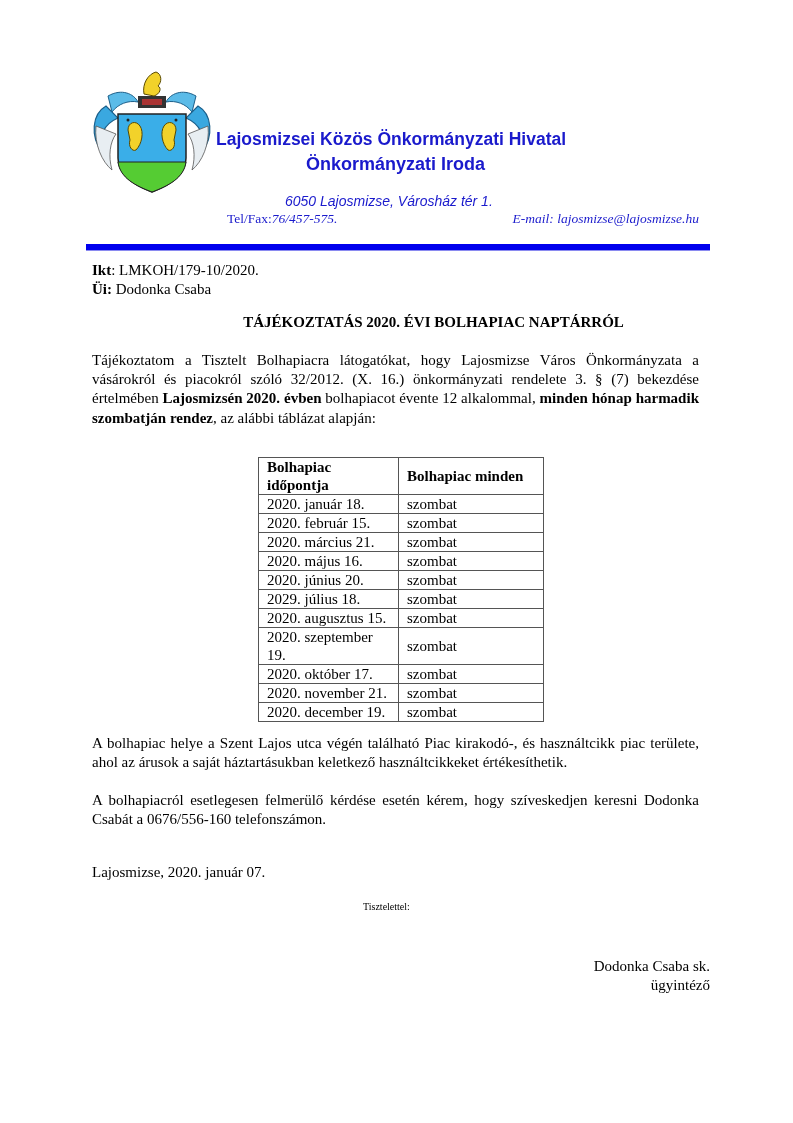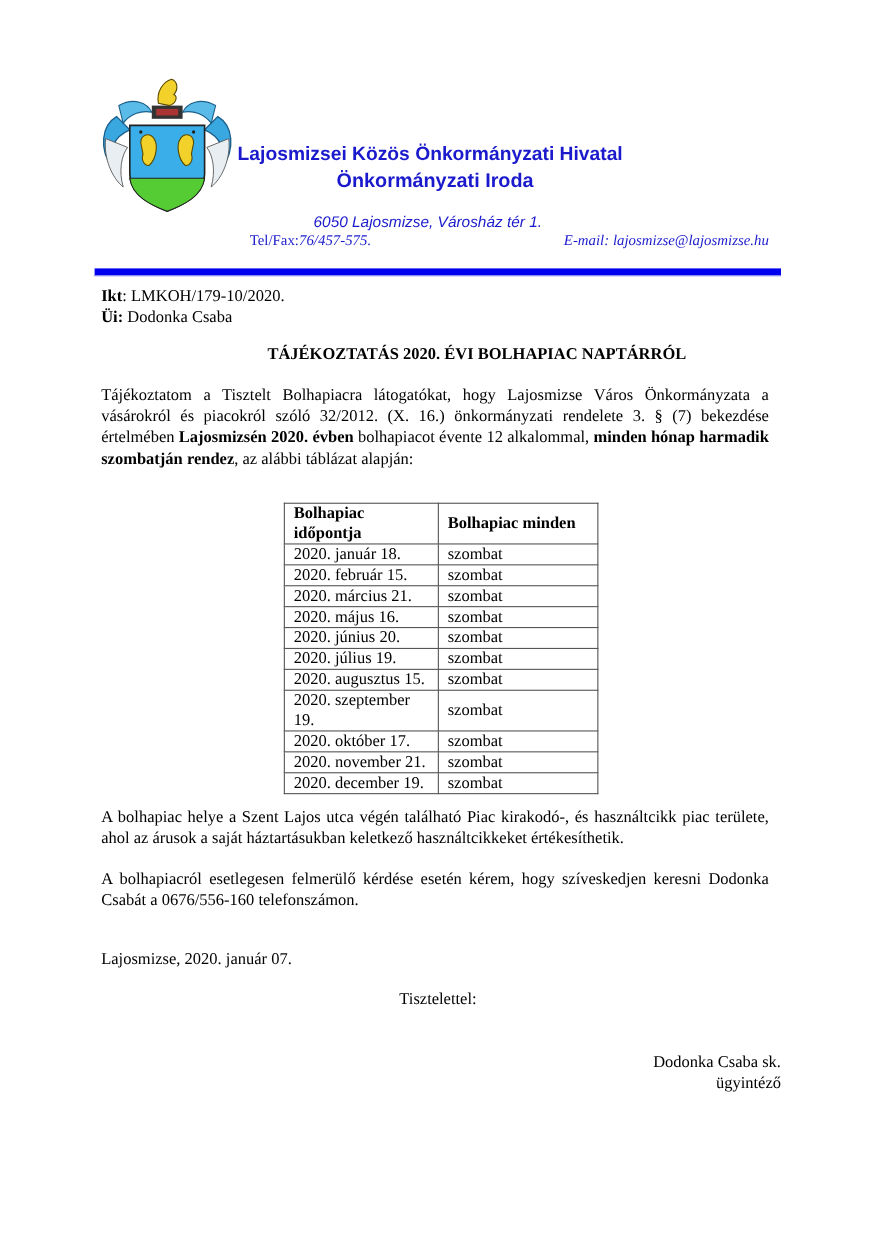--- a/index.html
+++ b/index.html
@@ -20,21 +20,21 @@
   .rule { left: 86px; top: 244px; width: 624px; height: 6px; background: #0000ee;
           border-bottom: 1px solid #8a8af0; }
   .meta { left: 92px; top: 261px; font-size: 15px; line-height: 19px; }
   .meta b { font-weight: bold; }
   .doc-title { left: 0; width: 793px; top: 314px; text-align: center; font-weight: bold; font-size: 15px; padding-left: 37px; }
   .para { left: 92px; width: 607px; font-size: 15px; line-height: 19.2px; text-align: justify; }
   .p1 { top: 351px; }
   .p2 { top: 734px; }
   .p3 { top: 791px; }
   .dateline { left: 92px; top: 848px; font-size: 15px; margin-top: 16px; }
-  .greeting { left: 363px; top: 901px; font-size: 15px; }
+  .greeting { left: 363px; top: 901px; font-size: 10px; }
   .signer { left: 560px; top: 957px; width: 150px; text-align: right; font-size: 15px; line-height: 19px; }
   table.cal { position: absolute; left: 246px; top: 457px; border-collapse: collapse; font-size: 15px; margin-left: 12px; }
   table.cal th, table.cal td { border: 1px solid #555; padding: 0 8px; height: 18px; line-height: 18px; text-align: left; }
   table.cal th { font-weight: bold; }
   table.cal td.c1, table.cal th.c1 { width: 123px; }
   table.cal td.c2, table.cal th.c2 { width: 128px; }
 </style>
 </head>
 <body>
 
@@ -103,21 +103,21 @@
       </tr>
     <tr>
         <td class="c1">2020. május 16.</td>
         <td class="c2">szombat</td>
       </tr>
     <tr>
         <td class="c1">2020. június 20.</td>
         <td class="c2">szombat</td>
       </tr>
     <tr>
-        <td class="c1">2020. július 19.</td>
+        <td class="c1">2029. július 18.</td>
         <td class="c2">szombat</td>
       </tr>
     <tr>
         <td class="c1">2020. augusztus 15.</td>
         <td class="c2">szombat</td>
       </tr>
     <tr>
         <td class="c1">2020. szeptember 19.</td>
         <td class="c2">szombat</td>
       </tr>

